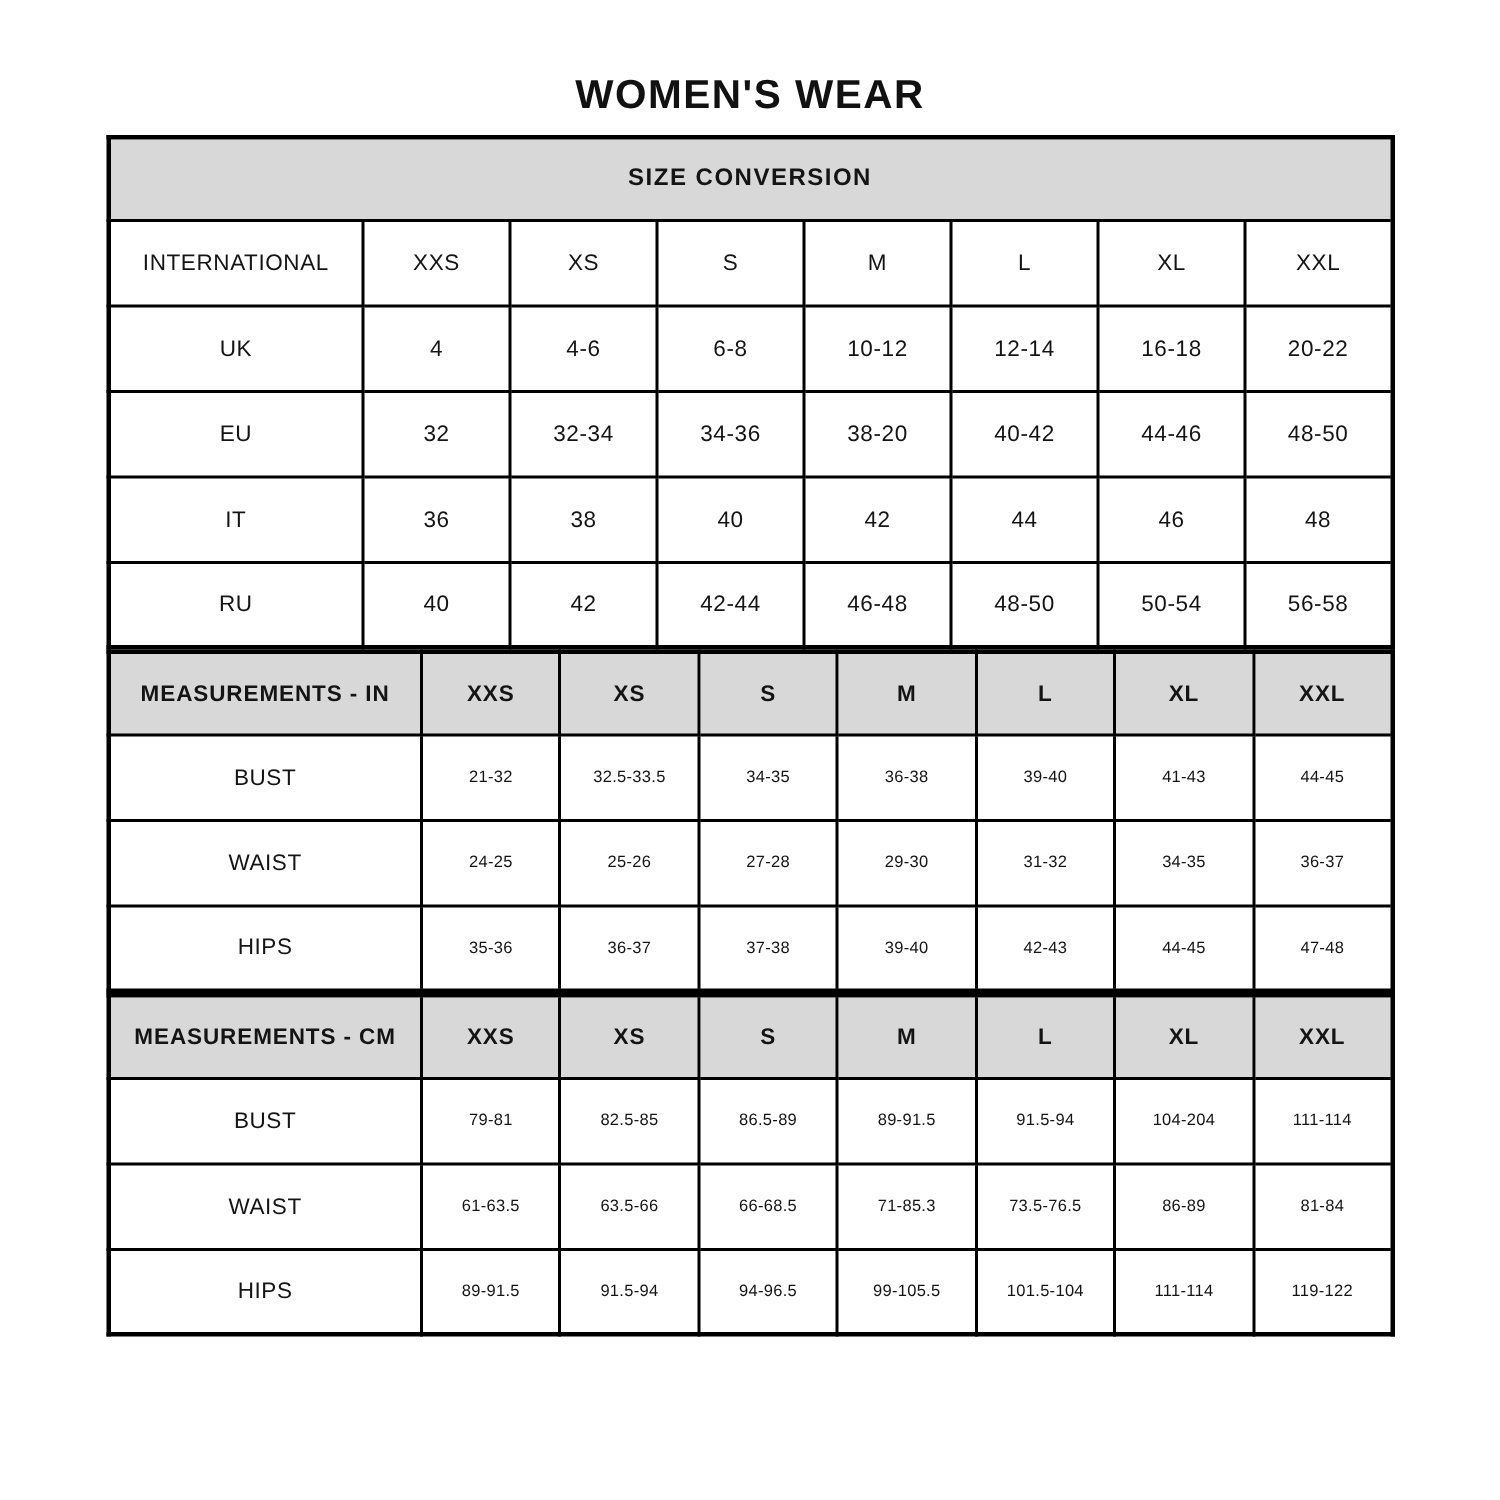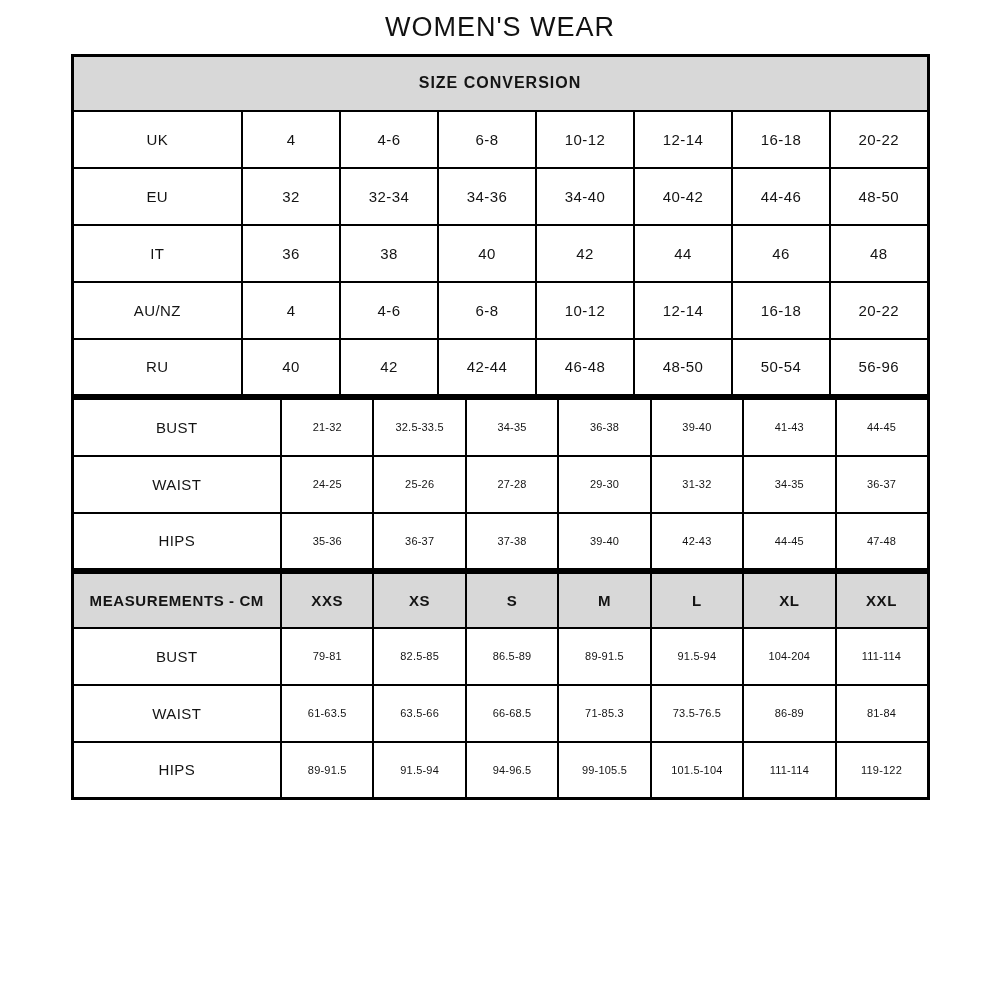--- a/index.html
+++ b/index.html
@@ -6,26 +6,27 @@
   html, body { width: 1000px; background: #ffffff; }
   body {
     font-family: "Liberation Sans", sans-serif;
     color: #141414;
     -webkit-font-smoothing: antialiased;
   }
   .page { width: 1000px; height: 1000px; padding-top: 12px; }
   h1.title {
     text-align: center;
     font-size: 27px;
-    font-weight: 400;
+    font-weight: 700;
     letter-spacing: 1px;
     height: 30px;
     line-height: 30px;
     margin-bottom: 12px;
     color: #111111;
+    margin-top: 36px;
   }
   table.tbl {
     width: 859px;
     margin: 0 auto;
     border-collapse: collapse;
     table-layout: fixed;
     border: 3px solid #000000;
   }
   table.tbl td {
     border: 2px solid #000000;
@@ -70,78 +71,88 @@
   <table class="tbl t1">
     <colgroup>
         <col class="c-label-1">
         <col span="7">
       </colgroup>
     <tbody>
       <tr class="hdr-row">
         <td colspan="8" class="hdr">SIZE CONVERSION</td>
       </tr>
       <tr>
+        <td>INTERNATIONAL</td>
+        <td>XXS</td>
+        <td>XS</td>
+        <td>S</td>
+        <td>M</td>
+        <td>L</td>
+        <td>XL</td>
+        <td>XXL</td>
+      </tr>
+      <tr>
         <td>UK</td>
         <td>4</td>
         <td>4-6</td>
         <td>6-8</td>
         <td>10-12</td>
         <td>12-14</td>
         <td>16-18</td>
         <td>20-22</td>
       </tr>
       <tr>
         <td>EU</td>
         <td>32</td>
         <td>32-34</td>
         <td>34-36</td>
-        <td>34-40</td>
+        <td>38-20</td>
         <td>40-42</td>
         <td>44-46</td>
         <td>48-50</td>
       </tr>
       <tr>
         <td>IT</td>
         <td>36</td>
         <td>38</td>
         <td>40</td>
         <td>42</td>
         <td>44</td>
         <td>46</td>
         <td>48</td>
       </tr>
       <tr>
-        <td>AU/NZ</td>
-        <td>4</td>
-        <td>4-6</td>
-        <td>6-8</td>
-        <td>10-12</td>
-        <td>12-14</td>
-        <td>16-18</td>
-        <td>20-22</td>
-      </tr>
-      <tr>
         <td>RU</td>
         <td>40</td>
         <td>42</td>
         <td>42-44</td>
         <td>46-48</td>
         <td>48-50</td>
         <td>50-54</td>
-        <td>56-96</td>
+        <td>56-58</td>
       </tr>
     </tbody>
   </table>
 
   <table class="tbl t2">
     <colgroup>
         <col class="c-label-2">
         <col span="7">
       </colgroup>
     <tbody>
+      <tr class="hdr-row">
+        <td class="hdr">MEASUREMENTS - IN</td>
+        <td class="hdr">XXS</td>
+        <td class="hdr">XS</td>
+        <td class="hdr">S</td>
+        <td class="hdr">M</td>
+        <td class="hdr">L</td>
+        <td class="hdr">XL</td>
+        <td class="hdr">XXL</td>
+      </tr>
       <tr>
         <td>BUST</td>
         <td class="val">21-32</td>
         <td class="val">32.5-33.5</td>
         <td class="val">34-35</td>
         <td class="val">36-38</td>
         <td class="val">39-40</td>
         <td class="val">41-43</td>
         <td class="val">44-45</td>
       </tr>

